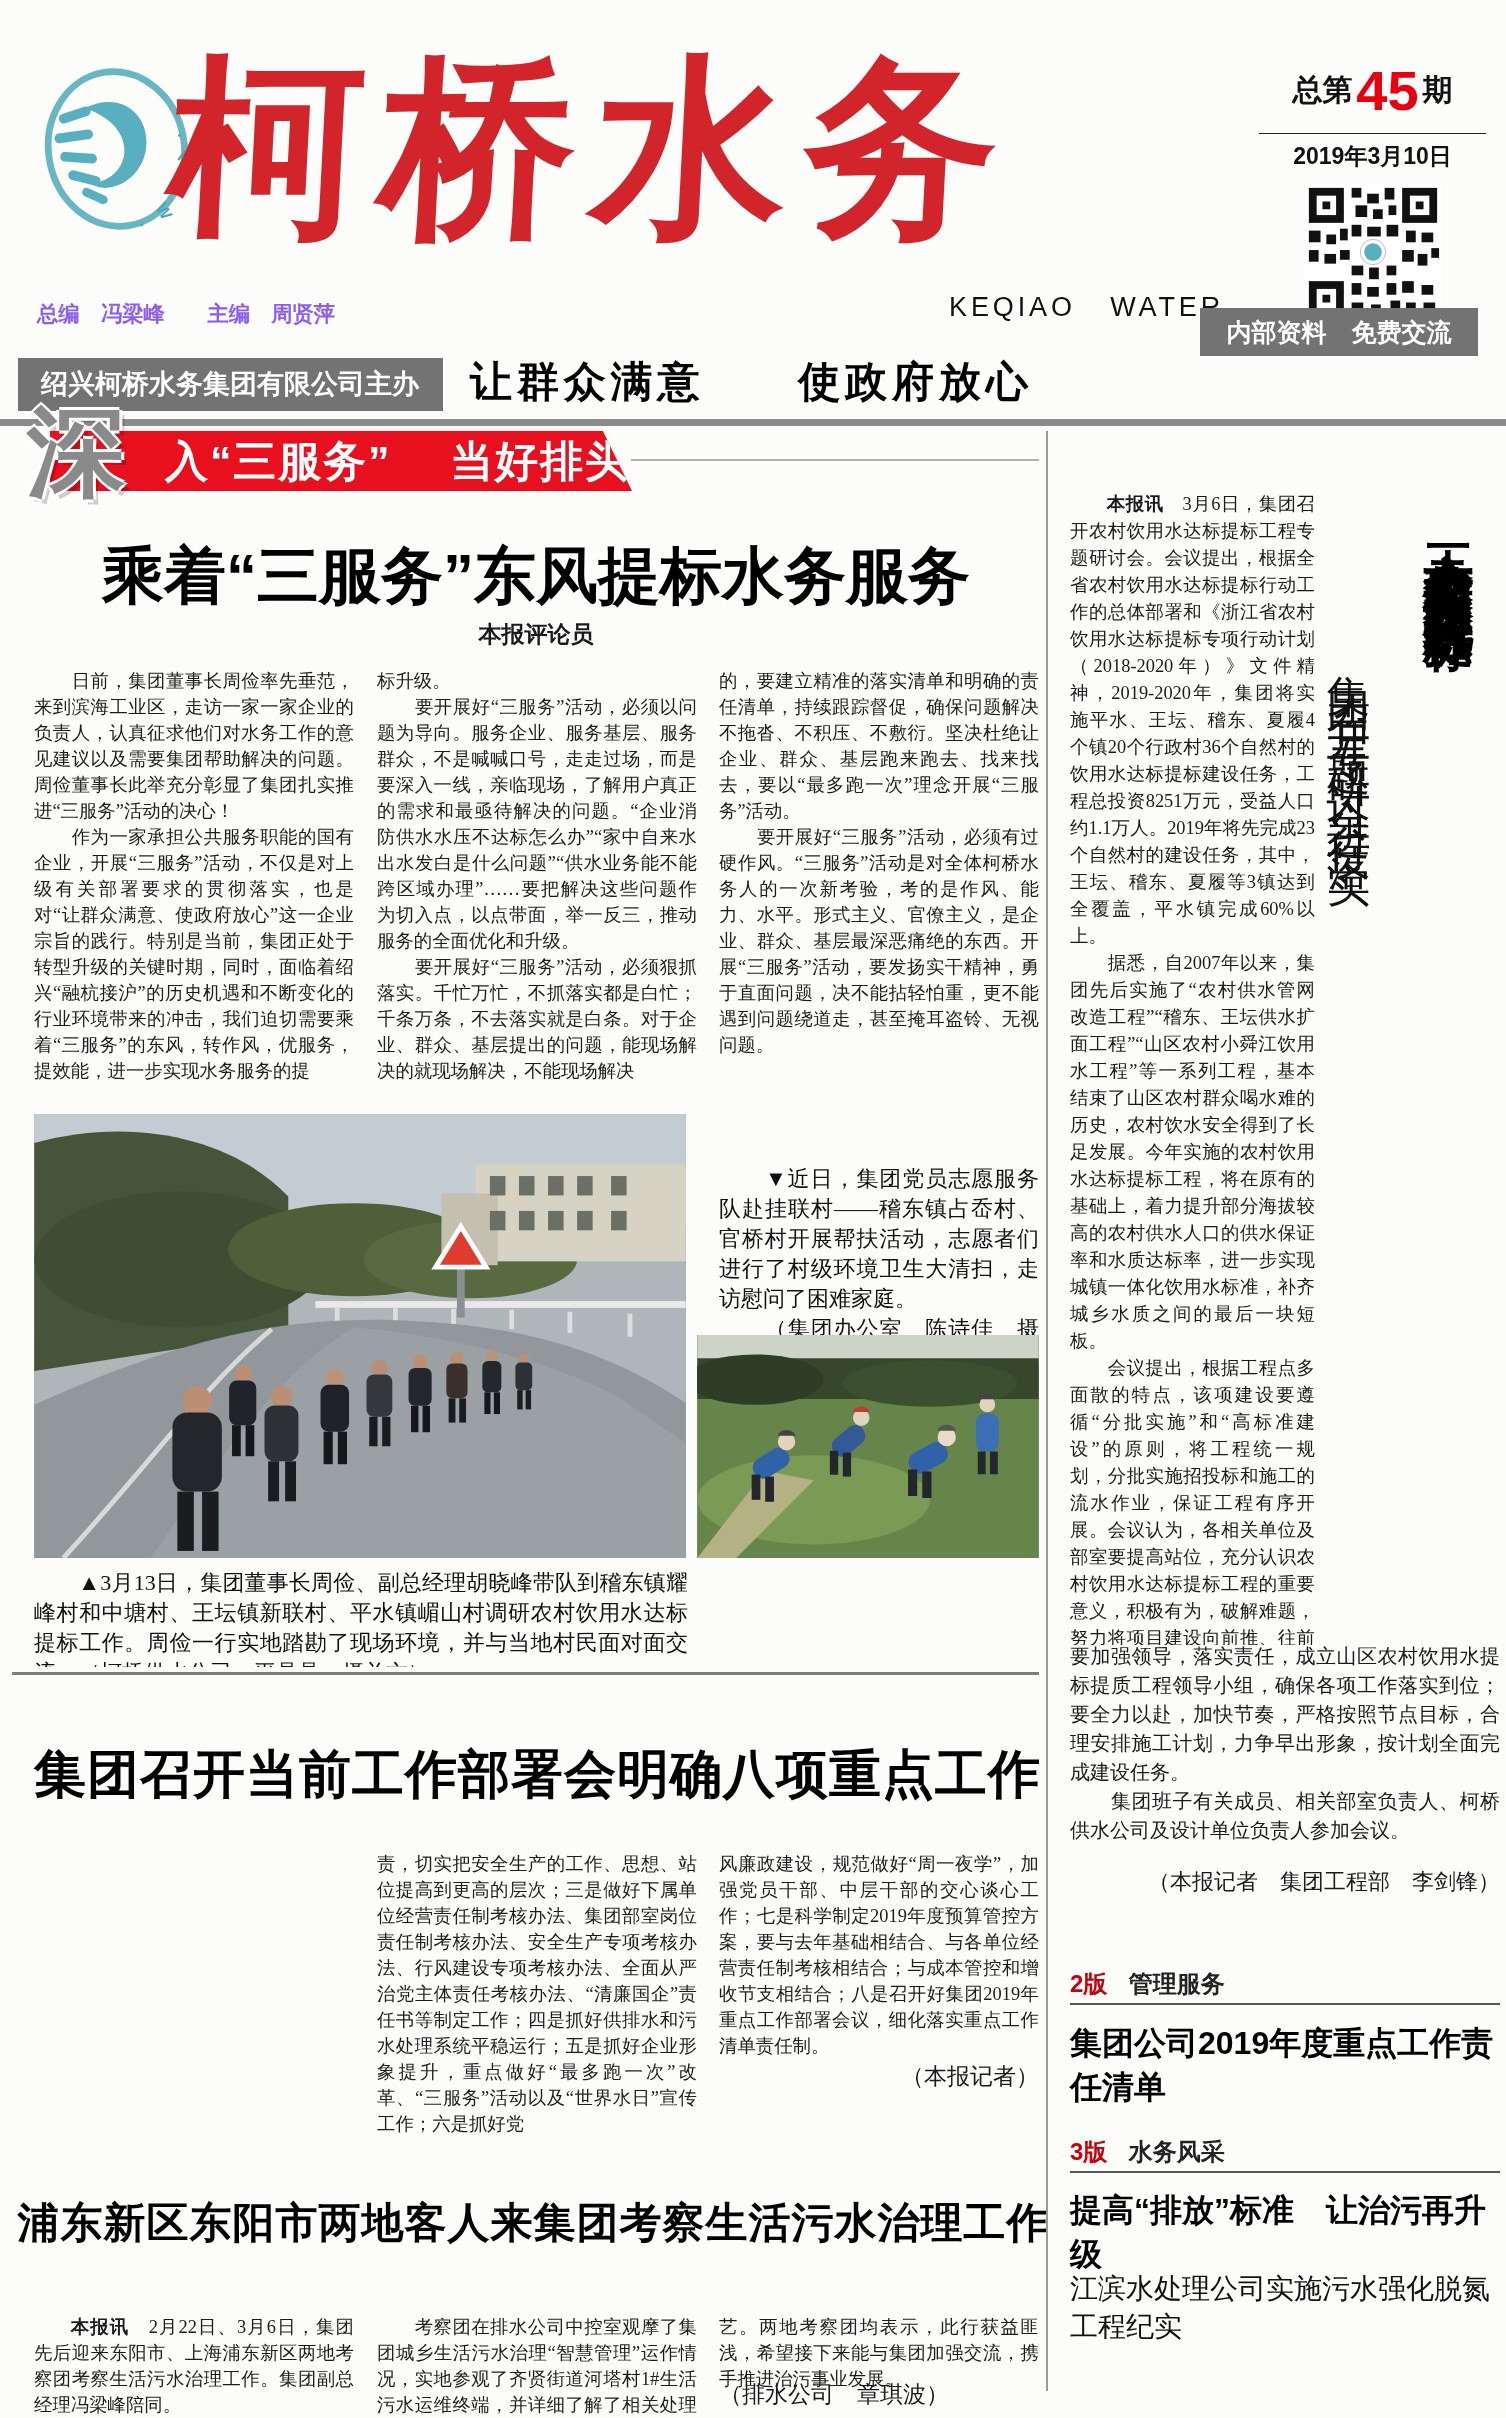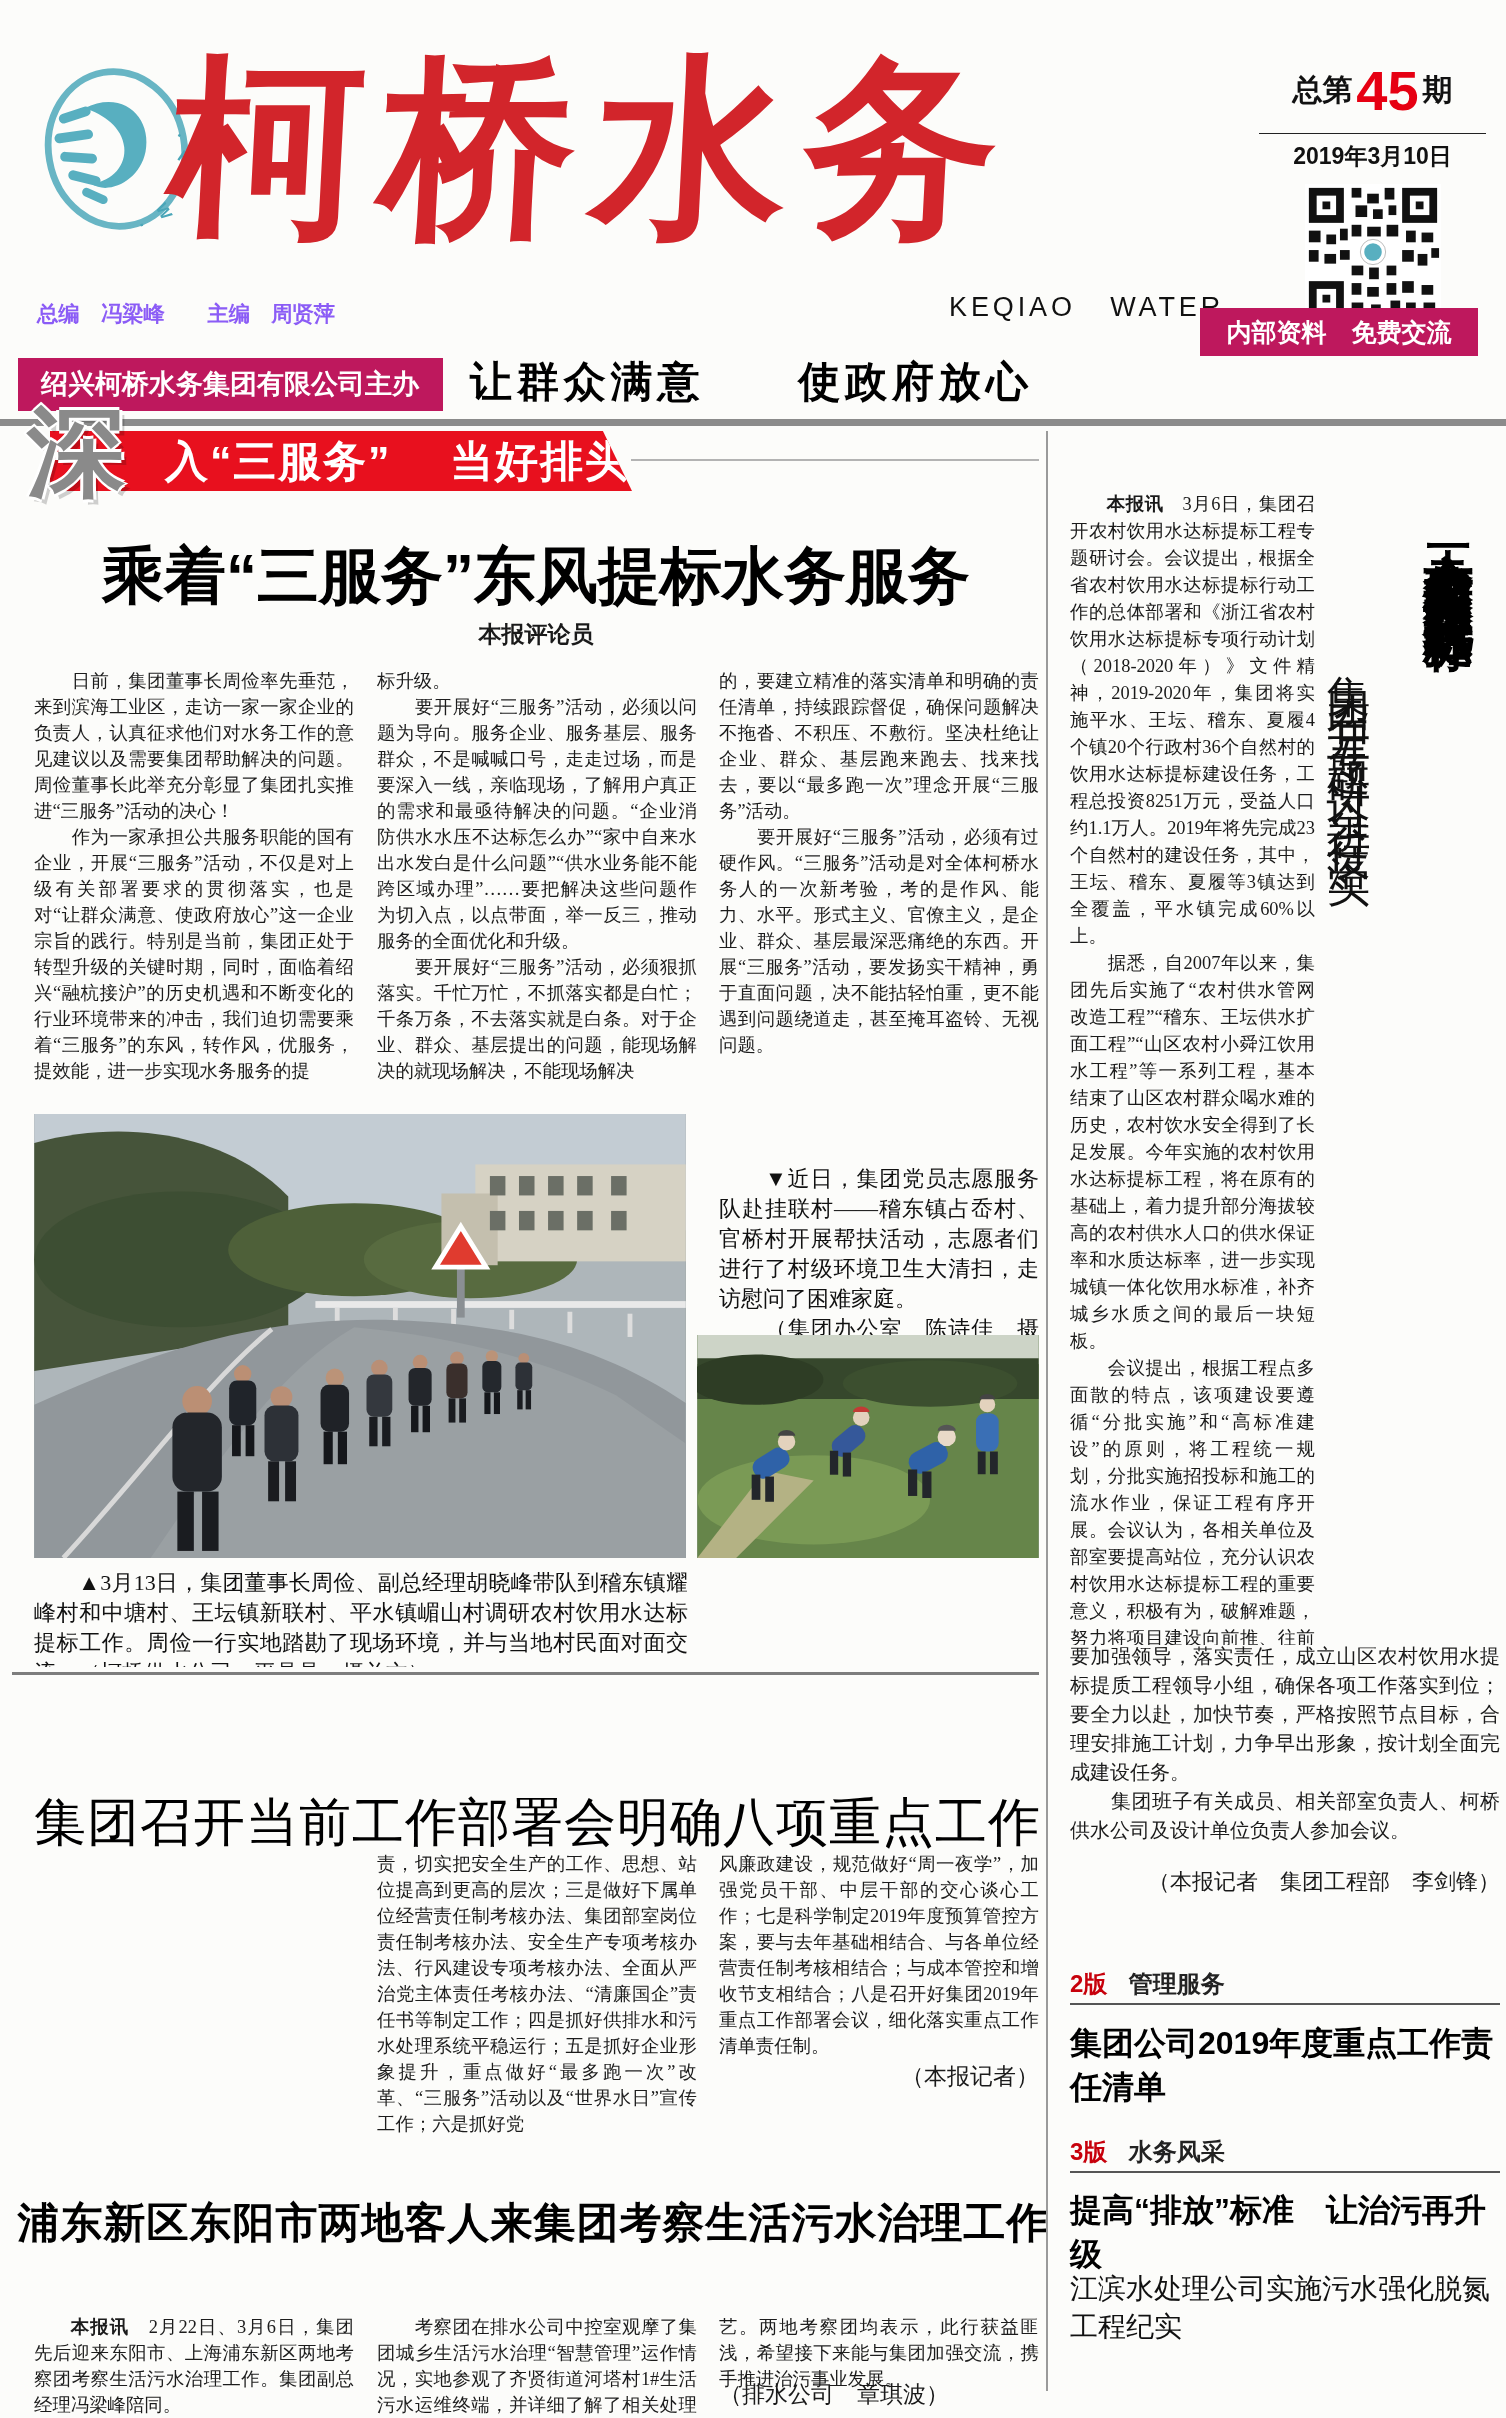--- a/index.html
+++ b/index.html
@@ -15,21 +15,21 @@
     transform:skewX(-3deg);white-space:nowrap;}
   .issue-block{left:1255px;top:58px;width:235px;text-align:center;}
   .issue-line{white-space:nowrap;}
   .issue-prefix,.issue-suffix{font-size:30px;font-weight:700;color:#111;vertical-align:middle;}
   .issue-number{font-size:56px;font-weight:700;color:#e60012;vertical-align:middle;padding:0 3.9px;}
   .issue-rule{border:none;border-top:1.9px solid #222;margin:9.7px 3.9px 7.8px 3.9px;}
   .issue-date{font-size:23px;font-weight:600;color:#111;}
   .qr-wrap{margin:11.6px auto 0 auto;width:136px;height:136px;}
   .editors{left:37px;top:299px;font-size:21.3px;font-weight:600;color:#8b5cf6;white-space:pre;}
   .en-title{left:949px;top:292px;font-size:27px;letter-spacing:3.9px;font-weight:500;color:#111;white-space:pre;}
-  .badge{background:#be185d;color:#fff;text-align:center;font-weight:700;}
+  .badge{background:#737373;color:#fff;text-align:center;font-weight:700;}
   .badge-internal{left:1200px;top:308px;width:278px;height:48px;line-height:48px;font-size:25px;}
   .badge-organizer{left:17.5px;top:358px;width:425px;height:53px;line-height:53px;font-size:27px;}
   .slogan{left:470px;top:354px;font-size:42px;line-height:55px;font-weight:900;color:#000;
     letter-spacing:4.9px;white-space:pre;}
   .top-rule{left:0;top:419px;width:1507px;height:6.8px;background:#8b8b8b;}
 
   
   .banner-strip{left:50px;top:431px;width:582px;height:60px;background:#e8101e;
     clip-path:polygon(0 0,95% 0,100% 100%,0 100%);}
   .banner-text{position:absolute;left:115px;top:0;height:60px;line-height:60px;
@@ -52,22 +52,22 @@
   .caption-right{left:719px;top:1164px;width:320px;height:165px;}
   .caption-main{left:34px;top:1568px;width:654px;height:99px;overflow:hidden;}
 
   .photo{background:#9aa39a;overflow:hidden;}
   .photo-left{left:34px;top:1114px;width:652px;height:444px;}
   .photo-right{left:697px;top:1335px;width:342px;height:223px;}
 
   .section-divider{left:11.6px;top:1672px;width:1027px;height:2.9px;background:#7d7d7d;}
 
   
-  .mid-headline{left:34px;top:1740px;width:1004px;font-size:52px;font-weight:400;
-    white-space:nowrap;letter-spacing:1px;color:#000;margin-top:48px;}
+  .mid-headline{left:34px;top:1740px;width:1004px;font-size:52px;font-weight:700;
+    white-space:nowrap;letter-spacing:1px;color:#000;}
   .mid-col{top:1851px;height:335px;}
   .lead-label{font-weight:700;font-family:"Liberation Sans","DejaVu Sans",sans-serif;}
   .indent2{text-indent:2em;}
   .mid-byline{left:719px;top:2061px;width:320px;text-align:right;font-size:23px;}
 
   
   .bottom-headline{left:17.5px;top:2195px;width:1021px;font-size:42px;font-weight:900;
     white-space:nowrap;letter-spacing:1px;color:#000;}
   .bot-col{top:2314px;height:136px;}
   .bot-byline{left:719px;top:2379px;width:320px;font-size:23px;}

